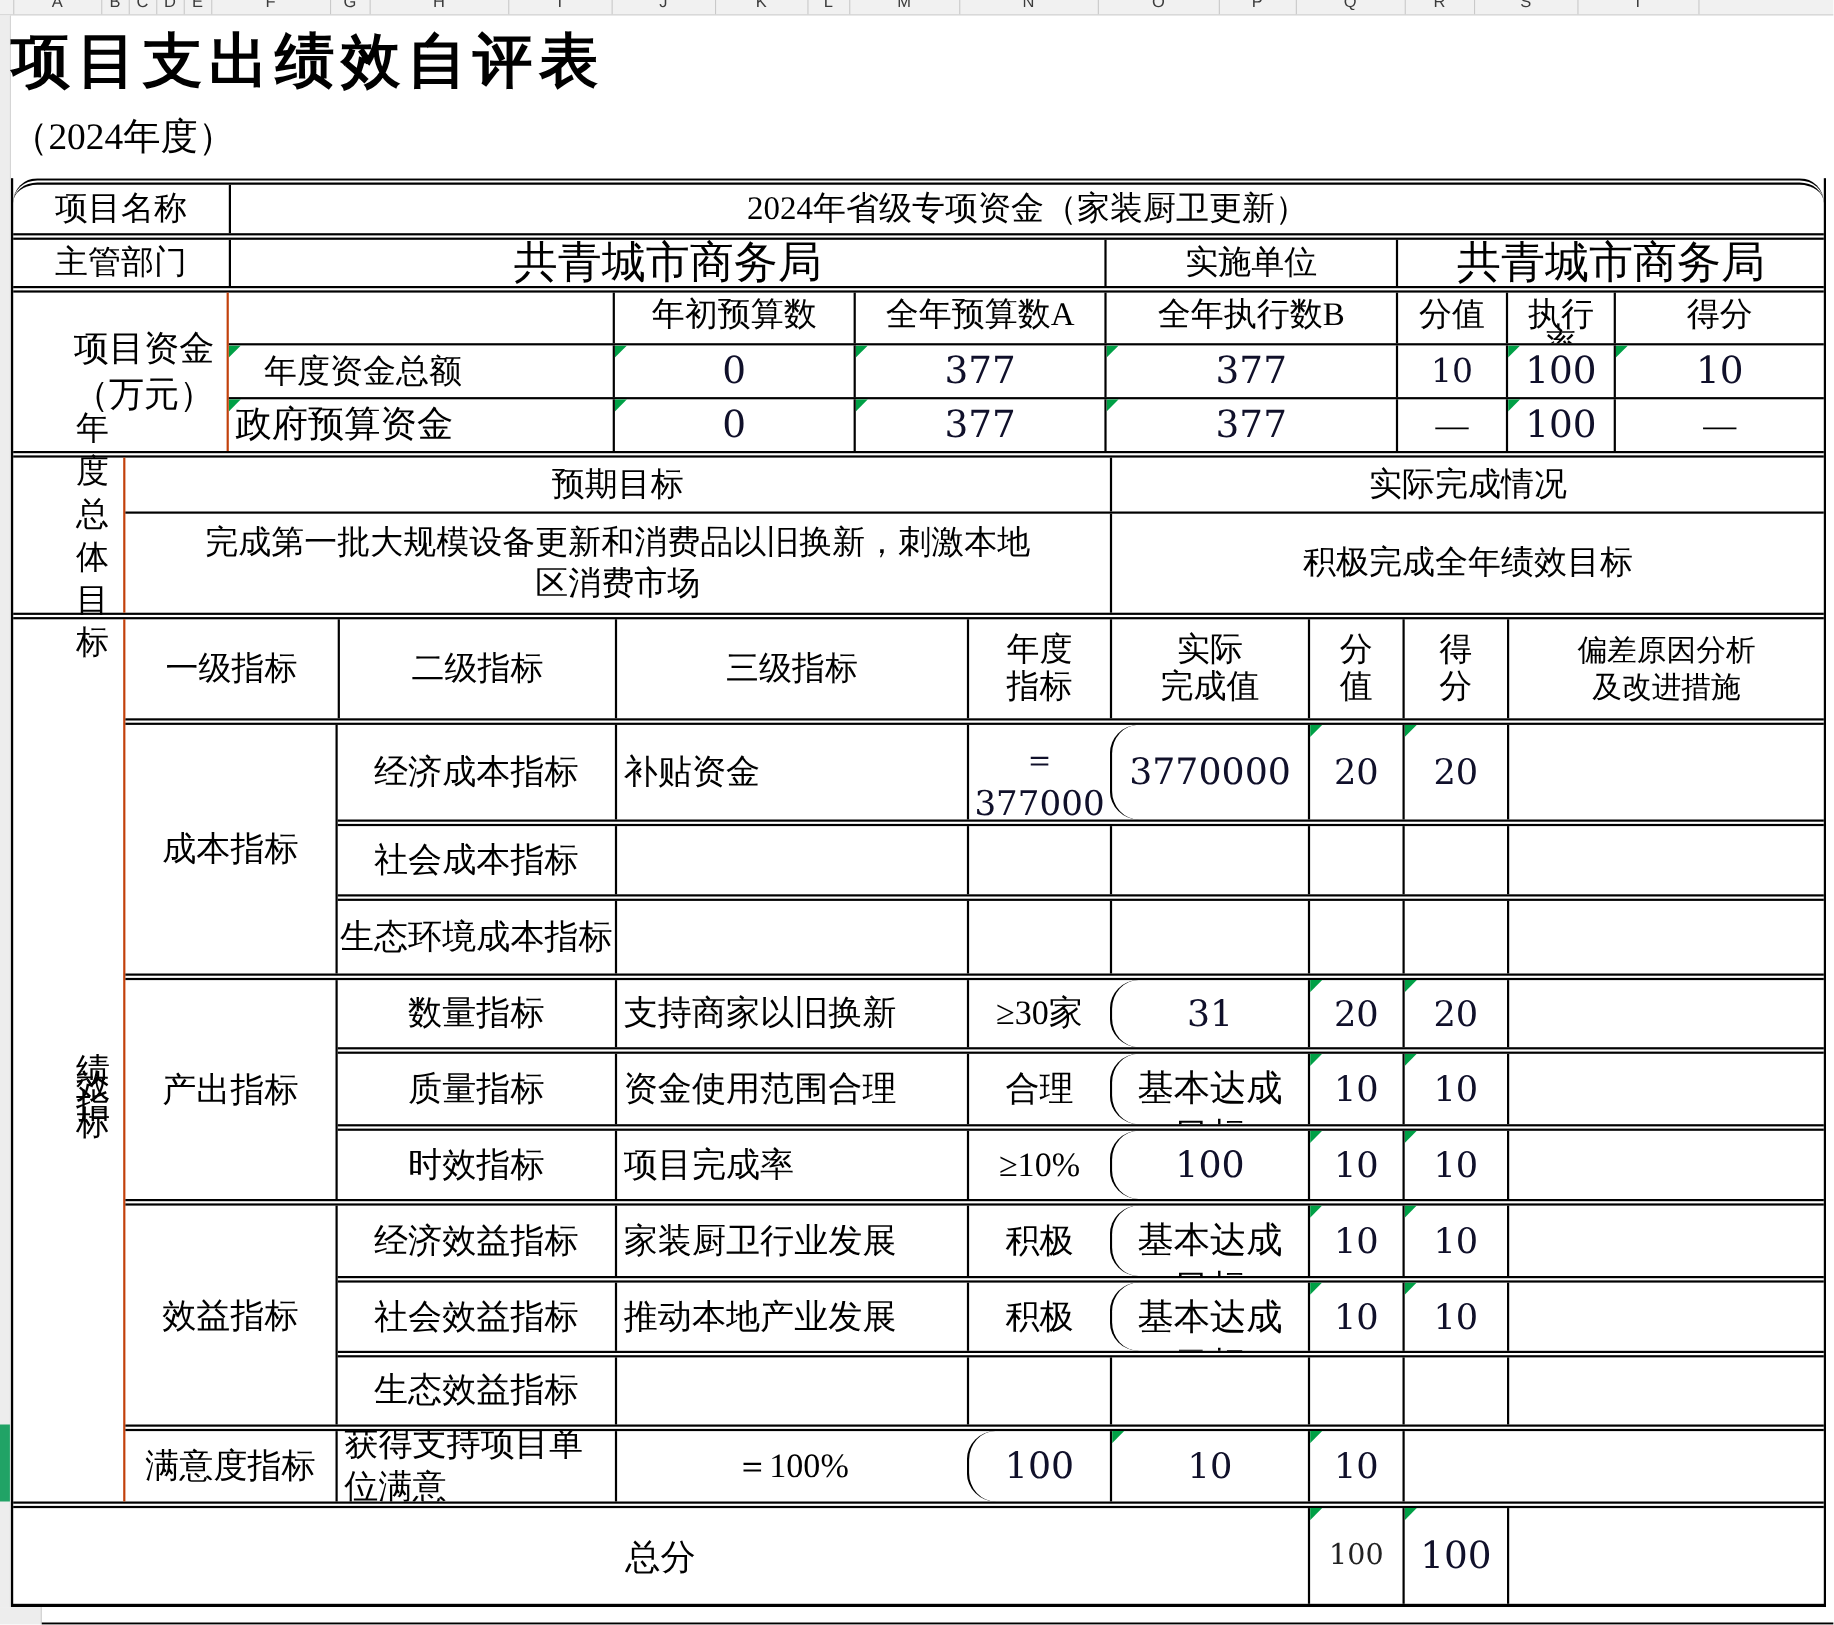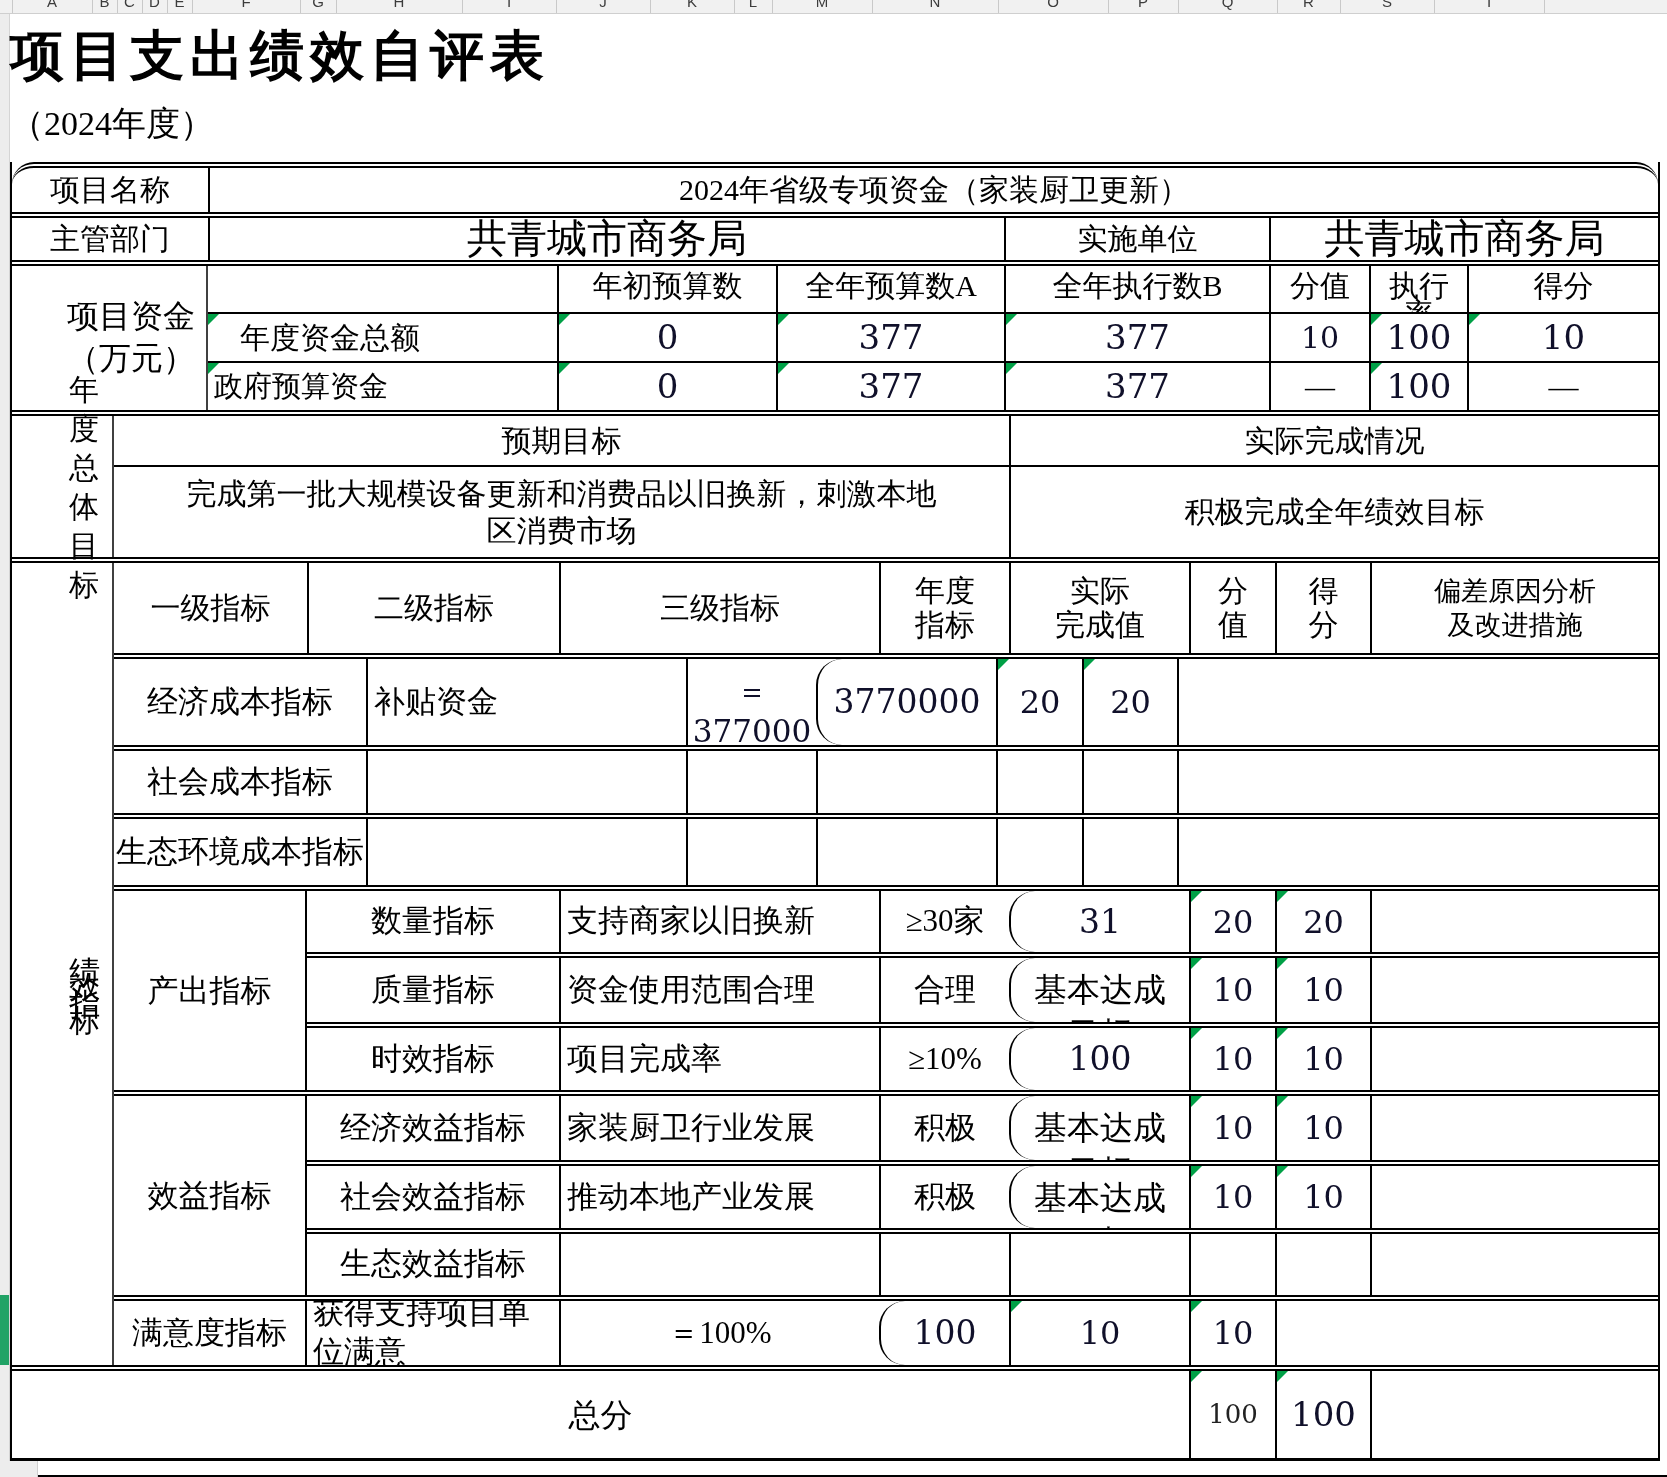--- a/index.html
+++ b/index.html
@@ -35,31 +35,31 @@
   
   .tri::after{content:"";position:absolute;top:0;left:0;width:0;height:0;
               border-top:11px solid #00A046;border-right:11px solid transparent;}
 
   
   #name-row{grid-template-columns:196px 1fr;height:50px;font-size:34px;border-radius:22px;}
   #dept-row{grid-template-columns:196px 796px 265px 1fr;height:48px;font-size:36px;}
   #dept-row .big{font-size:40px;}
 
   .hsplit{display:flex;}
-  .sidecol{flex:0 0 196px;border-right:2px solid #404040;display:flex;align-items:center;justify-content:center;
+  .sidecol{flex:0 0 196px;border-right:2px solid #c2410c;display:flex;align-items:center;justify-content:center;
            text-align:center;white-space:pre-line;font-size:32px;line-height:1.3;padding-left:44px;}
   .stack{flex:1;display:flex;flex-direction:column;}
   #funding{height:150px;}
   .frow{grid-template-columns:349px 219px 228px 265px 100px 98px 1fr;}
   #funding-head{height:46px;font-size:30px;}
   #funding-head .c{align-items:flex-start;padding-top:6px;line-height:28px;}
   .frow.vals{height:49px;}
   .num{font-family:"DejaVu Serif",serif;color:#10102a;}
   .fl1{justify-content:flex-start;padding-left:32px;}
-  .fl2{justify-content:flex-start;padding-left:6px;font-size:29px;}
+  .fl2{justify-content:flex-start;padding-left:6px;font-size:33px;}
   .fnum{font-size:34px;}
 
   #goal{height:147px;}
   #goal .sidecol{flex-basis:102px;font-size:30px;}
   .grow{grid-template-columns:895px 1fr;}
   #goal-head{height:49px;font-size:31px;}
   #goal-body{height:92px;font-size:31px;line-height:44px;}
 
   #indicators .sidecol{flex-basis:102px;}
   .vert{writing-mode:vertical-rl;text-orientation:upright;letter-spacing:16px;font-size:31px;}
@@ -224,20 +224,21 @@
 完成值</div>
             <div class="c">分
 值</div>
             <div class="c">得
 分</div>
             <div class="c small">偏差原因分析
 及改进措施</div>
           </div>
 
           <div class="grp">
+            <div class="grpcol">成本指标</div>
             <div class="stack">
               <div class="row irow" style="height:86px">
                 <div class="c">经济成本指标</div>
                 <div class="c l3">补贴资金</div>
                 <div class="c num target2">＝
 377000</div>
                 <div class="c num actual tri">3770000</div>
                 <div class="c num scorenum tri">20</div>
                 <div class="c num scorenum tri">20</div>
                 <div class="c"></div>

